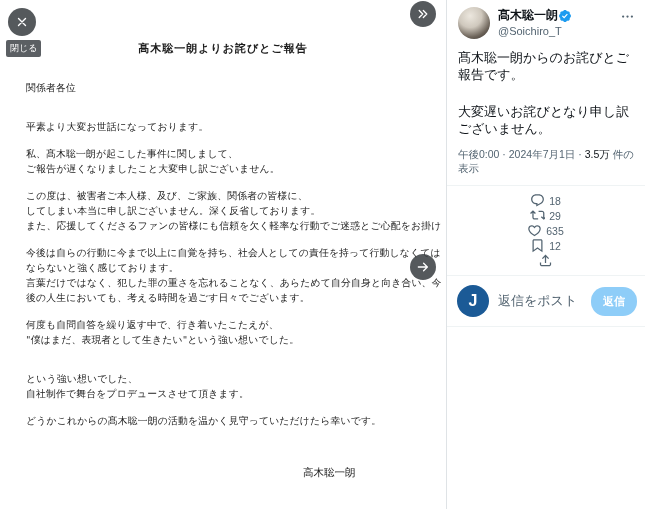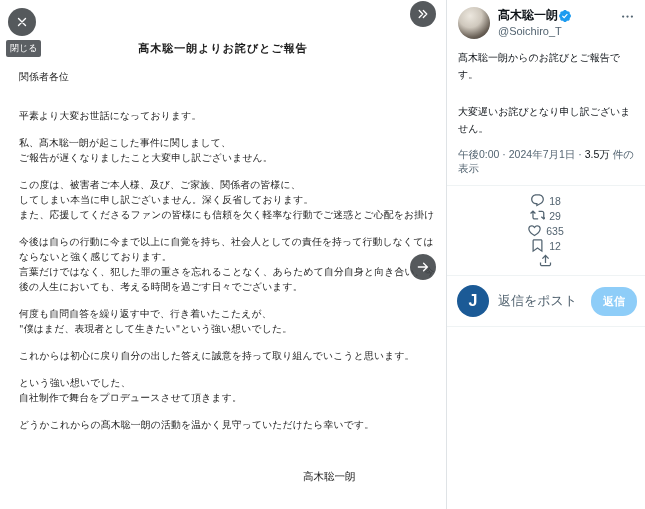--- a/index.html
+++ b/index.html
@@ -7,21 +7,21 @@
     width:645px; height:509px; position:relative; overflow:hidden;
     background:#fff; font-family:"Liberation Sans", sans-serif;
     -webkit-font-smoothing:antialiased;
   }
 
   
   .viewer { position:absolute; left:0; top:0; width:446px; height:509px; background:#fff; }
 
   .doc { font-family:"DejaVu Serif", serif; color:#1c1c1c; }
   .doc-title { text-align:center; font-size:11px; font-weight:bold; padding-top:41px; letter-spacing:1px; white-space:nowrap; }
-  .doc-body { margin-top:13px; padding-left:19px; }
+  .doc-body { margin-top:24px; padding-left:26px; }
   .doc-line { font-size:9.8px; line-height:15px; white-space:nowrap; letter-spacing:0.2px; }
   .doc-blank { height:12px; }
   .doc-sig { margin-top:38px; padding-left:303px; font-size:10.5px; white-space:nowrap; }
 
   .circle-btn {
     position:absolute; border-radius:50%; background:rgba(62,66,70,0.88);
     display:flex; align-items:center; justify-content:center; cursor:pointer;
   }
   .close-btn { left:8px; top:8px; width:28px; height:28px; }
   .collapse-btn { left:410px; top:1px; width:26px; height:26px; }
@@ -42,21 +42,21 @@
     background:radial-gradient(circle at 38% 28%, #ece7de 0%, #cfc8bd 38%, #6b6258 70%, #2e2a27 100%);
   }
   .author { margin-left:8px; flex:1; min-width:0; }
   .author-name-row { display:flex; align-items:center; gap:0; }
   .author-name { font-size:12px; font-weight:bold; color:#0f1419; white-space:nowrap; }
   .badge-icon { width:14px; height:14px; flex:0 0 14px; }
   .author-handle { font-size:11px; color:#536471; margin-top:1px; }
   .more-btn { padding:2px; cursor:pointer; }
   .more-btn svg { width:15px; height:15px; display:block; }
 
-  .tweet-body { padding:11px 11px 0 11px; font-size:10px; line-height:16.5px; color:#0f1419; }
+  .tweet-body { padding:11px 11px 0 11px; font-size:13px; line-height:16.5px; color:#0f1419; }
   .tweet-para + .tweet-para { margin-top:21px; }
 
   .tweet-meta { padding:11px 11px 9px 11px; font-size:10.5px; color:#536471; }
   .views-value { font-weight:normal; color:#0f1419; }
 
   .h-divider { height:0; border-top:1px solid #eff3f4; }
 
   .stats-row { display:flex; align-items:center; justify-content:space-between; padding:7px 10px 7px 9px;flex-direction:column; }
   .stat { display:flex; align-items:center; gap:4px; color:#536471; font-size:10.5px; cursor:pointer; }
   .stat svg { width:15px; height:15px; display:block; fill:#536471; }
@@ -95,21 +95,20 @@
         <div class="doc-line">また、応援してくださるファンの皆様にも信頼を欠く軽率な行動でご迷惑とご心配をお掛け</div>
         <div class="doc-blank"></div>
         <div class="doc-line">今後は自らの行動に今まで以上に自覚を持ち、社会人としての責任を持って行動しなくては</div>
         <div class="doc-line">ならないと強く感じております。</div>
         <div class="doc-line">言葉だけではなく、犯した罪の重さを忘れることなく、あらためて自分自身と向き合い、今</div>
         <div class="doc-line">後の人生においても、考える時間を過ごす日々でございます。</div>
         <div class="doc-blank"></div>
         <div class="doc-line">何度も自問自答を繰り返す中で、行き着いたこたえが、</div>
         <div class="doc-line">"僕はまだ、表現者として生きたい"という強い想いでした。</div>
         <div class="doc-blank"></div>
-        <div class="doc-line">これからは初心に戻り自分の出した答えに誠意を持って取り組んでいこうと思います。</div>
         <div class="doc-blank"></div>
         <div class="doc-line">という強い想いでした、</div>
         <div class="doc-line">自社制作で舞台をプロデュースさせて頂きます。</div>
         <div class="doc-blank"></div>
         <div class="doc-line">どうかこれからの髙木聡一朗の活動を温かく見守っていただけたら幸いです。</div>
       </div>
     <div class="doc-sig">高木聡一朗</div>
   </div>
 
   <div class="circle-btn close-btn">

